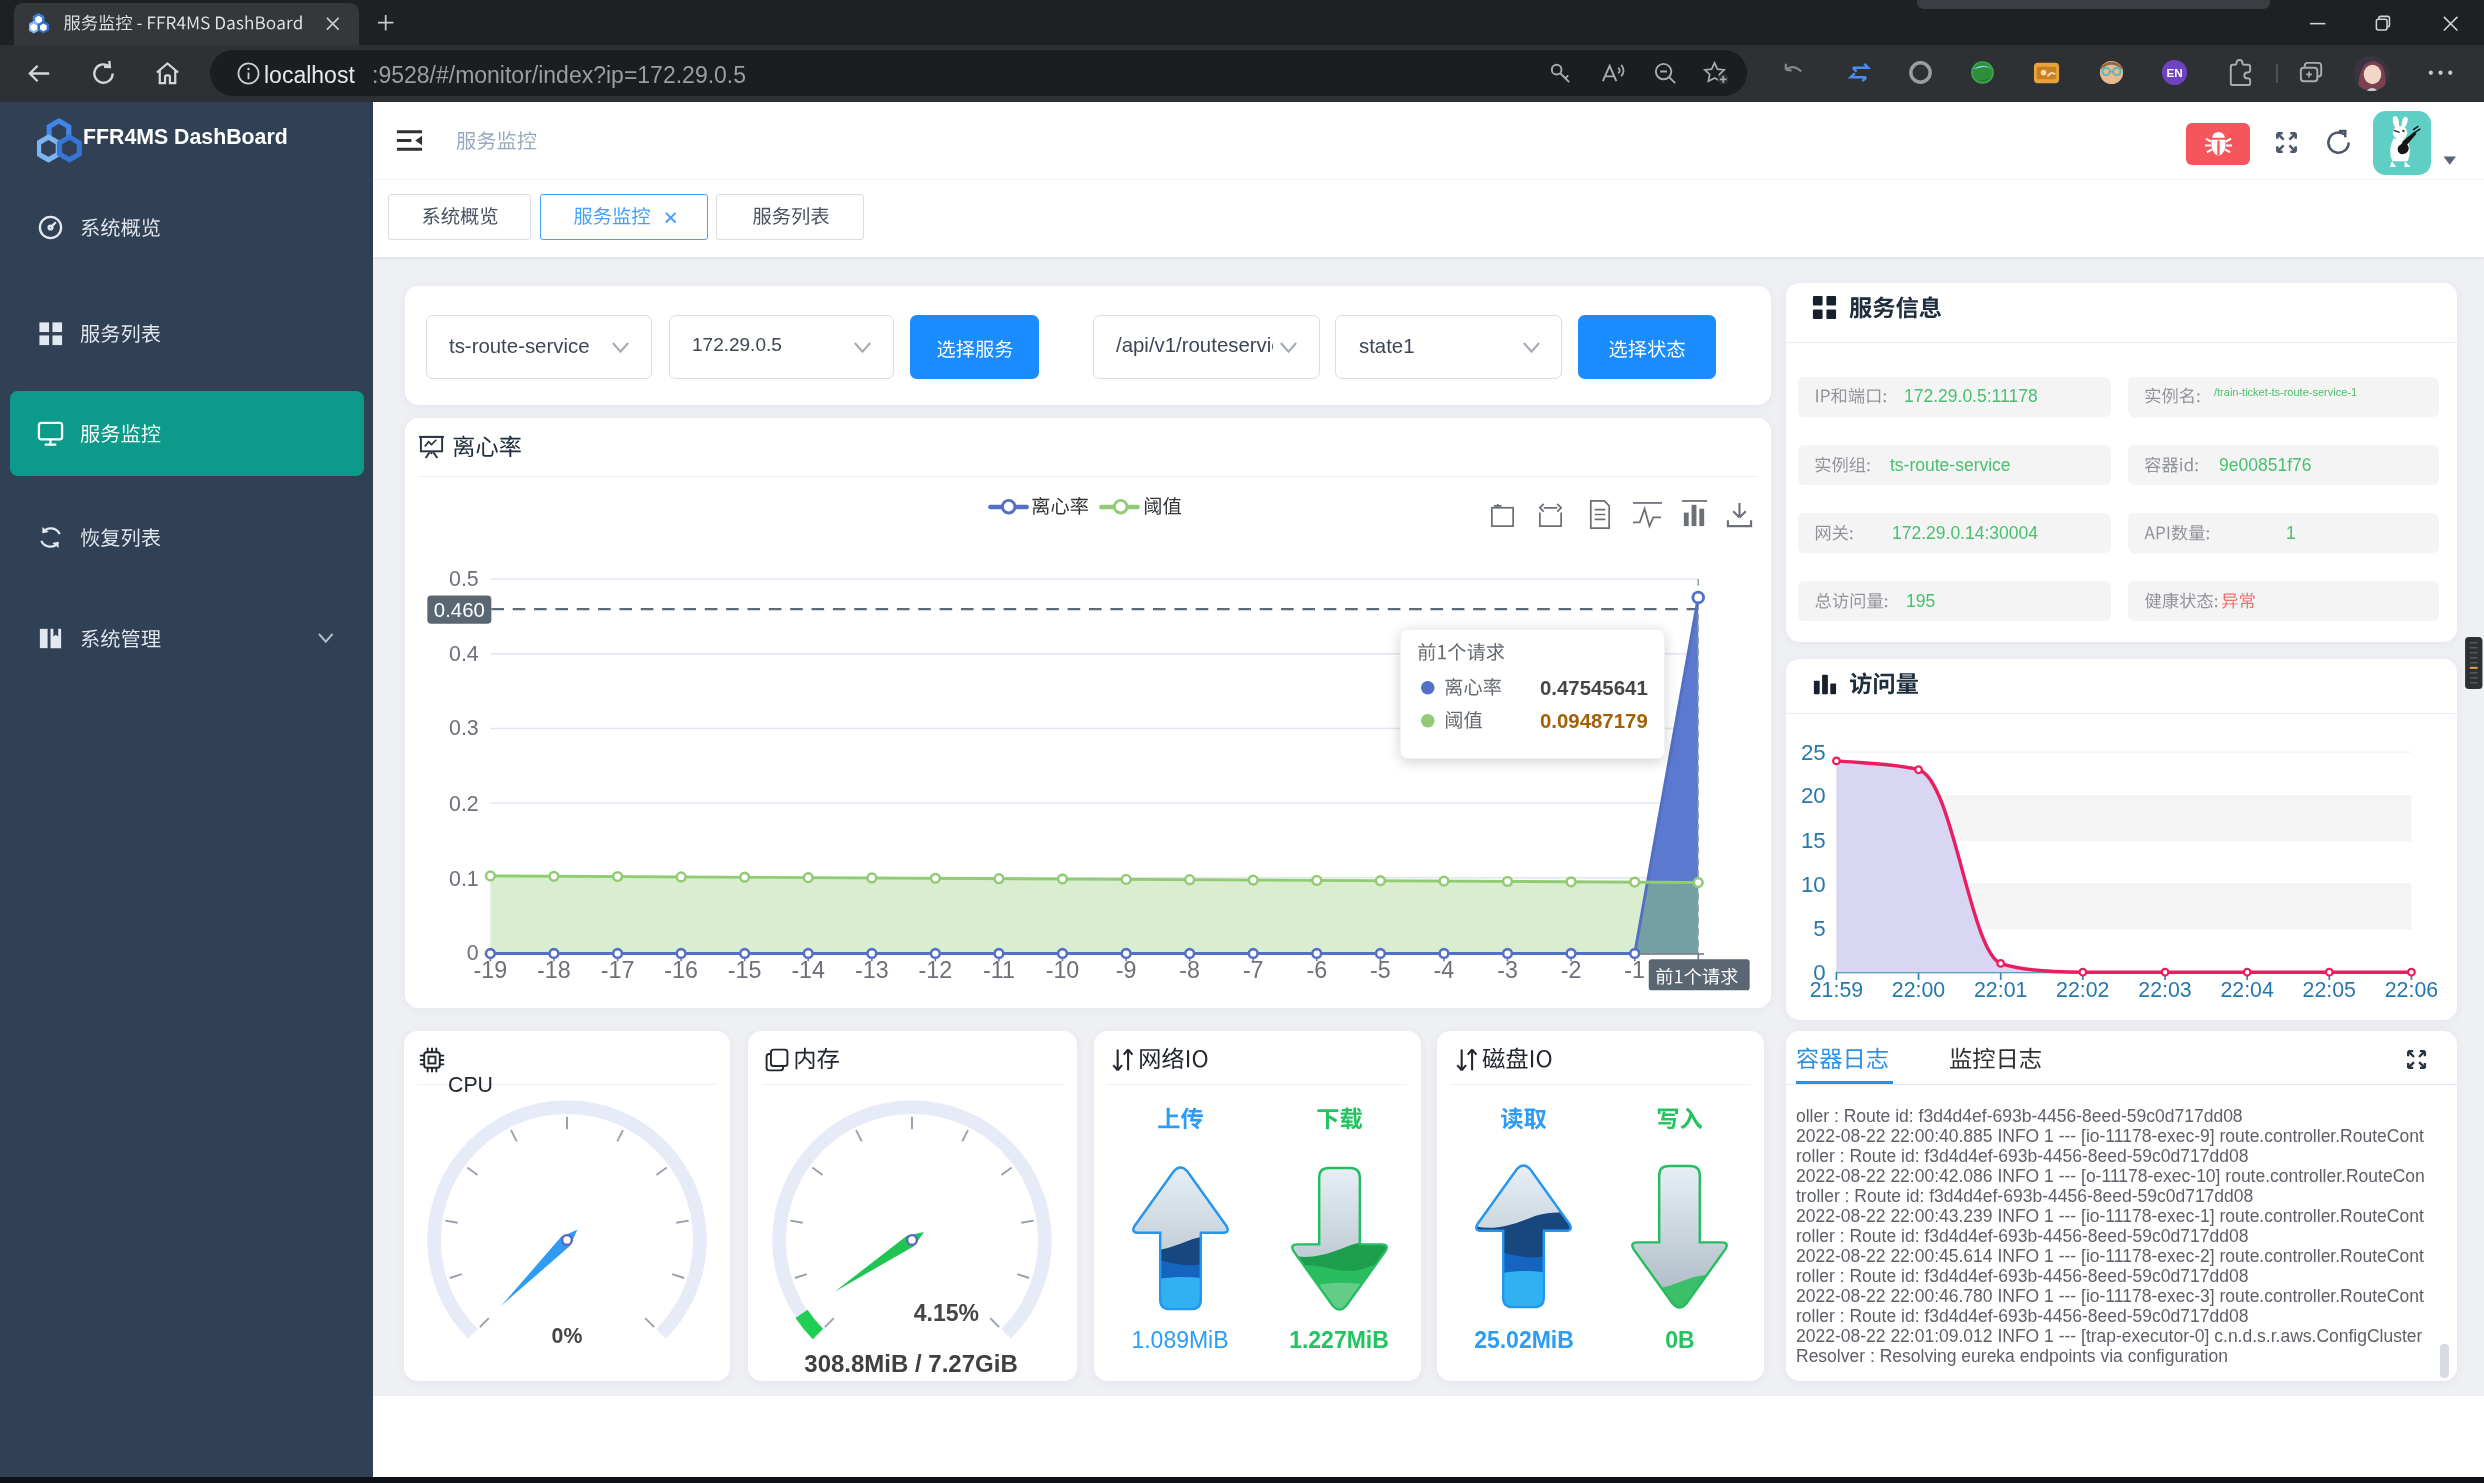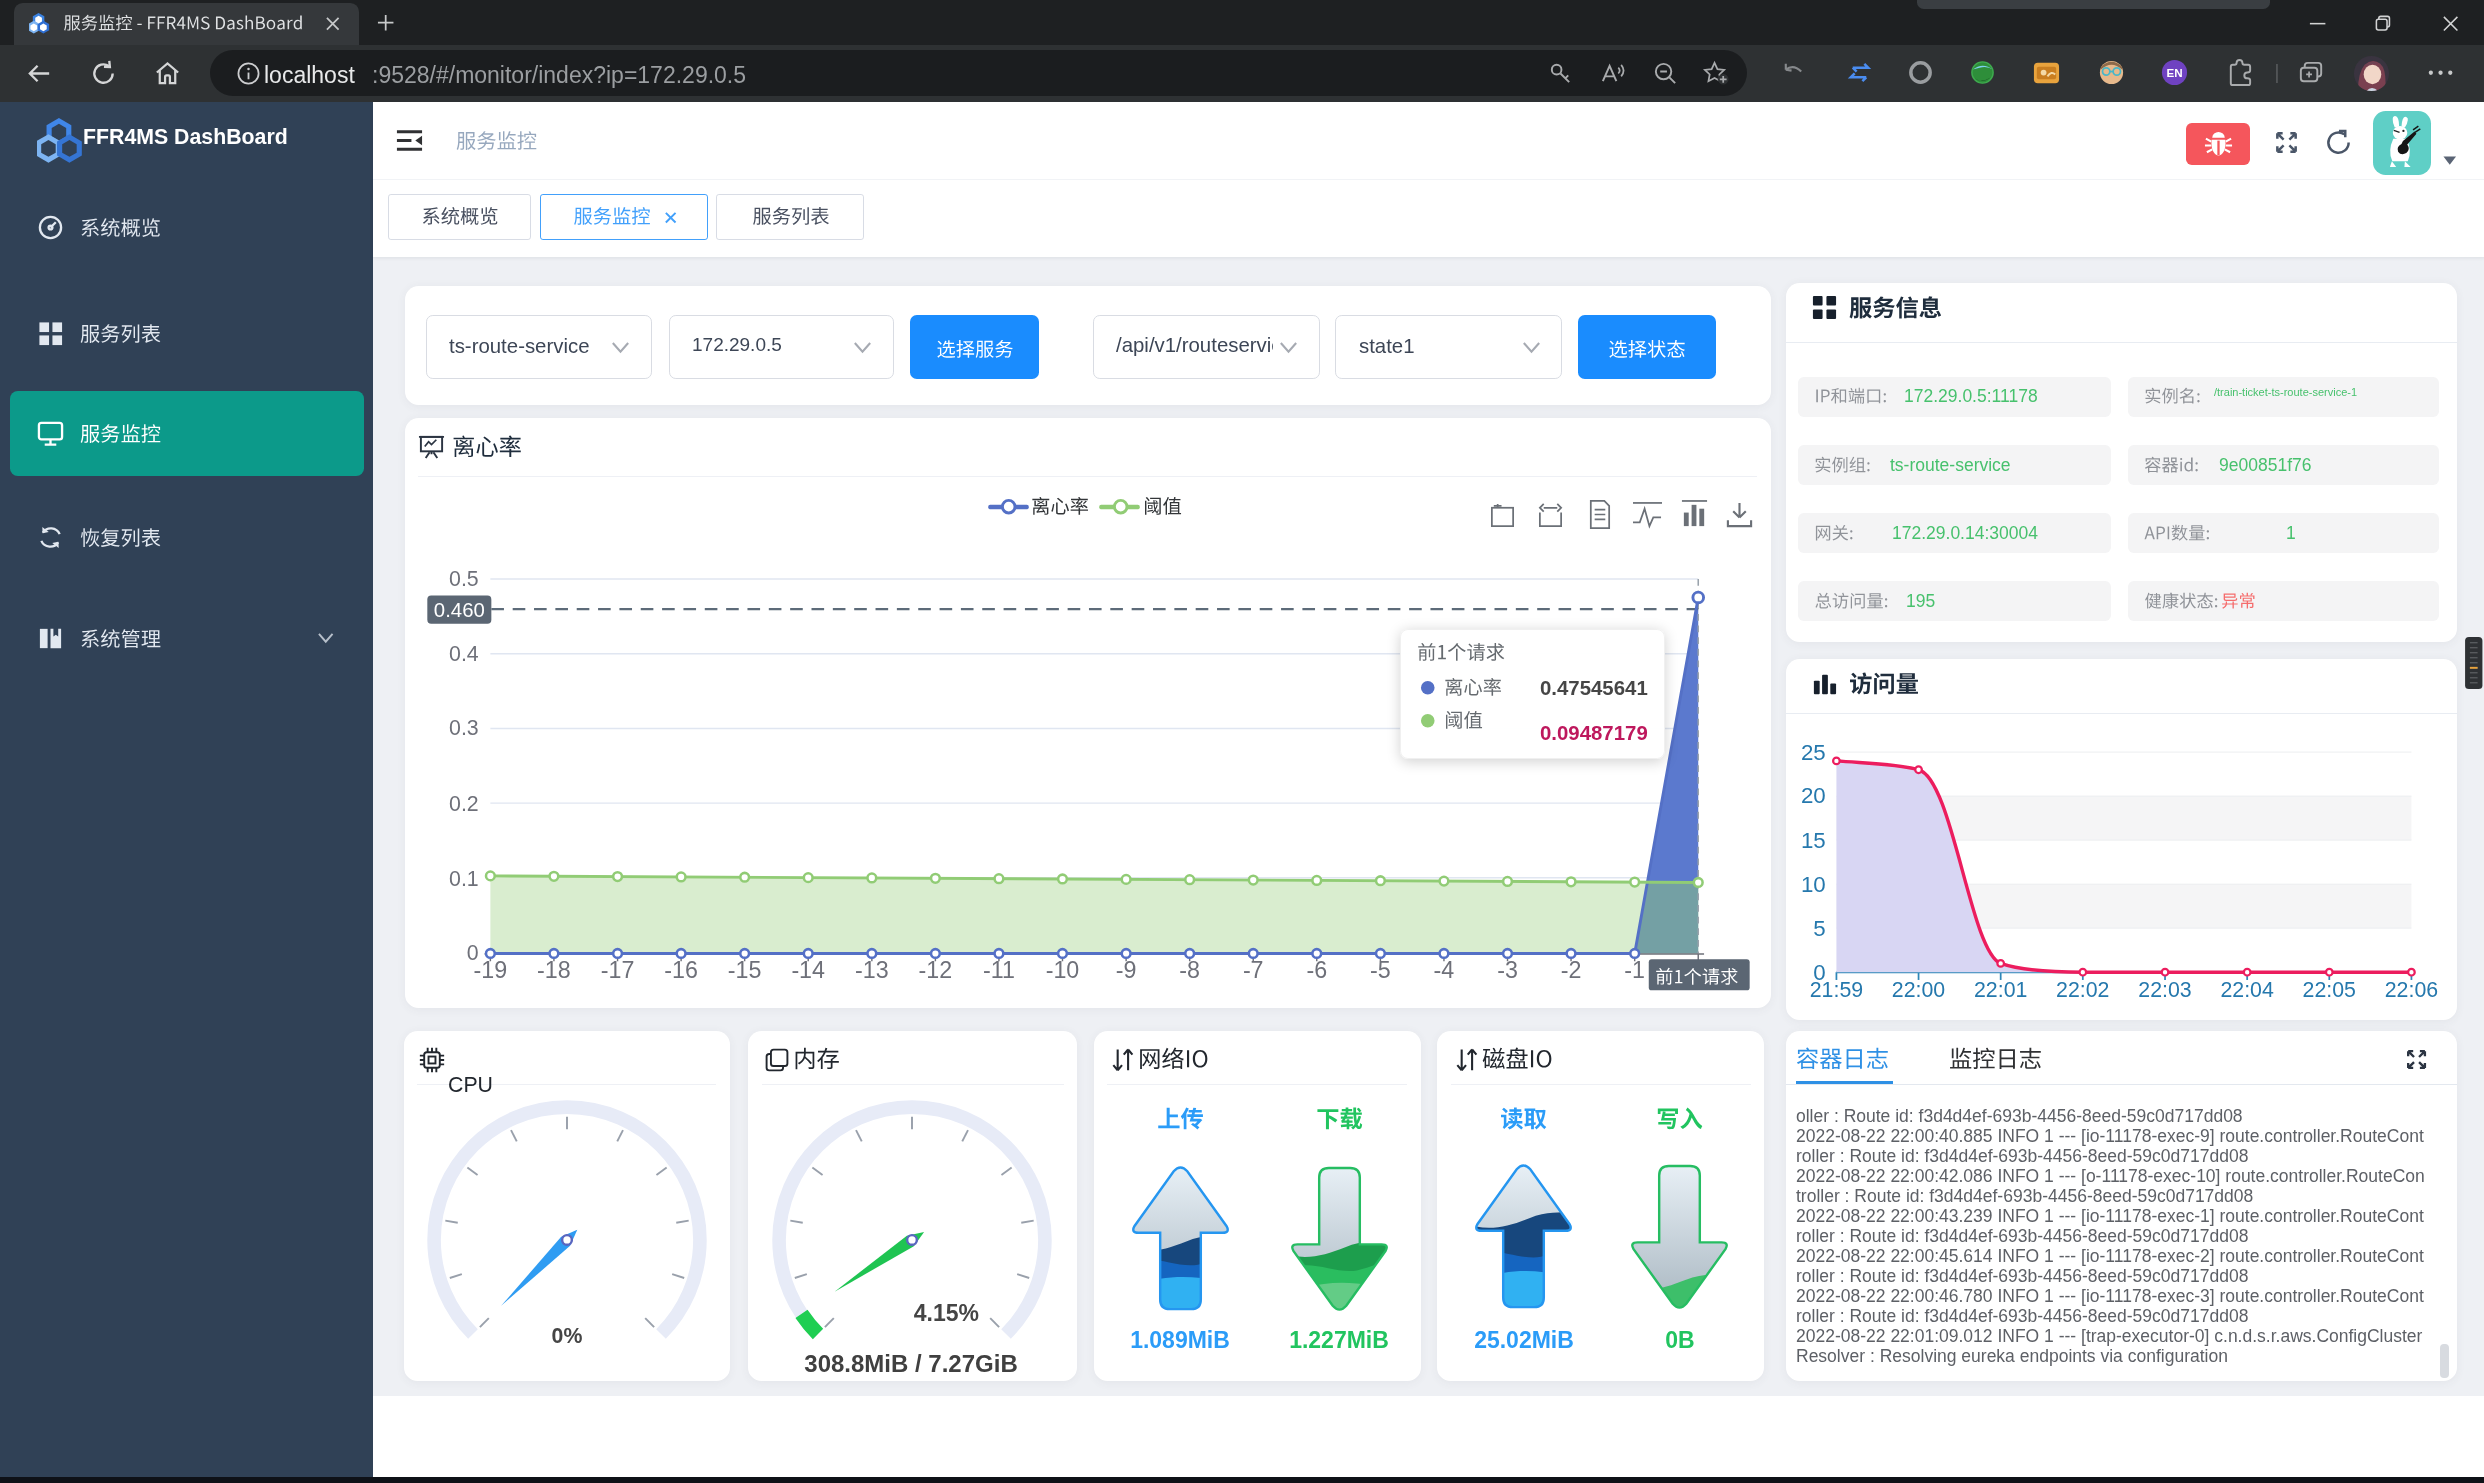--- a/index.html
+++ b/index.html
@@ -485,21 +485,21 @@
 <svg style="position:absolute;left:1419px;top:712px;" width="17.5" height="17.5" viewBox="0 0 18 18">
     <circle cx="9" cy="9" r="7" fill="#91cc75"></circle>
   </svg>
 <svg style="position:absolute;left:1444px;top:675px;width:60px;height:27px;overflow:visible" viewBox="0 -20.0 62 28">
     <path d="M8.6 -16.5C8.9 -16.1 9.1 -15.5 9.3 -15L1.3 -15L1.3 -13.6L18.8 -13.6L18.8 -15L10.9 -15C10.7 -15.5 10.3 -16.3 10 -16.9ZM5.9 -0.5C6.4 -0.7 7.1 -0.8 13.2 -1.4C13.4 -1 13.7 -0.7 13.8 -0.4L14.9 -1.1C14.4 -2 13.3 -3.4 12.4 -4.4L11.4 -3.8L12.4 -2.5L7.5 -2C8.2 -2.8 8.8 -3.7 9.4 -4.6L16.4 -4.6L16.4 0C16.4 0.3 16.3 0.4 16 0.4C15.7 0.4 14.6 0.4 13.5 0.3C13.7 0.7 13.9 1.2 14 1.5C15.5 1.5 16.5 1.5 17.1 1.3C17.7 1.1 17.9 0.8 17.9 0L17.9 -5.9L10.2 -5.9L11 -7.3L16.6 -7.3L16.6 -13L15.1 -13L15.1 -8.6L4.9 -8.6L4.9 -13L3.4 -13L3.4 -7.3L9.3 -7.3C9 -6.9 8.8 -6.4 8.5 -5.9L2.2 -5.9L2.2 1.6L3.6 1.6L3.6 -4.6L7.8 -4.6C7.3 -3.9 6.9 -3.3 6.6 -3C6.2 -2.4 5.8 -2 5.4 -1.9C5.6 -1.5 5.8 -0.8 5.9 -0.5ZM12.6 -13.3C12 -12.8 11.1 -12.2 10.2 -11.7C9.1 -12.3 8 -12.8 7 -13.2L6.4 -12.5C7.2 -12.1 8.2 -11.6 9.2 -11.1C8.1 -10.6 6.9 -10.1 5.8 -9.7C6.1 -9.5 6.4 -9 6.6 -8.8C7.7 -9.3 9 -9.9 10.2 -10.6C11.4 -10 12.6 -9.4 13.3 -8.9L14 -9.8C13.3 -10.2 12.3 -10.7 11.3 -11.2C12.1 -11.7 12.9 -12.3 13.6 -12.8ZM25.9 -11.2L25.9 -1.3C25.9 0.7 26.5 1.2 28.7 1.2C29.2 1.2 32.2 1.2 32.7 1.2C35 1.2 35.5 0.1 35.7 -3.7C35.3 -3.8 34.6 -4.1 34.2 -4.4C34.1 -0.9 33.9 -0.2 32.7 -0.2C32 -0.2 29.4 -0.2 28.8 -0.2C27.7 -0.2 27.5 -0.4 27.5 -1.3L27.5 -11.2ZM22.7 -9.7C22.4 -7.3 21.7 -4.2 20.9 -2.2L22.4 -1.5C23.2 -3.7 23.8 -7.1 24.1 -9.4ZM35.2 -9.7C36.3 -7.3 37.4 -4.2 37.8 -2.1L39.3 -2.7C38.9 -4.8 37.8 -7.8 36.6 -10.2ZM26.8 -15.1C28.7 -13.8 31.1 -11.8 32.2 -10.5L33.3 -11.7C32.1 -12.9 29.7 -14.8 27.9 -16.1ZM56.6 -12.9C55.9 -12.1 54.6 -11 53.7 -10.3L54.8 -9.6C55.8 -10.2 56.9 -11.2 57.8 -12.1ZM41.1 -6.7L41.9 -5.5C43.2 -6.2 44.8 -7.1 46.4 -7.9L46.1 -9C44.3 -8.1 42.4 -7.3 41.1 -6.7ZM41.7 -12C42.8 -11.3 44.1 -10.3 44.7 -9.6L45.8 -10.5C45.1 -11.2 43.8 -12.2 42.7 -12.8ZM53.5 -8.2C54.9 -7.3 56.6 -6.1 57.5 -5.3L58.6 -6.2C57.7 -7 55.9 -8.2 54.6 -9ZM41 -4L41 -2.6L49.2 -2.6L49.2 1.6L50.8 1.6L50.8 -2.6L59 -2.6L59 -4L50.8 -4L50.8 -5.7L49.2 -5.7L49.2 -4ZM48.7 -16.6C49 -16.1 49.4 -15.5 49.6 -15L41.4 -15L41.4 -13.6L48.8 -13.6C48.2 -12.7 47.5 -11.8 47.2 -11.6C46.9 -11.2 46.6 -11 46.3 -10.9C46.5 -10.6 46.7 -10 46.8 -9.7C47.1 -9.8 47.5 -9.9 49.8 -10.1C48.8 -9.1 48 -8.3 47.6 -8C46.9 -7.4 46.4 -7 45.9 -7C46.1 -6.6 46.3 -5.9 46.4 -5.7C46.8 -5.9 47.5 -6 52.7 -6.5C53 -6.1 53.2 -5.7 53.3 -5.4L54.5 -5.9C54.1 -6.9 53 -8.3 52.1 -9.3L51 -8.9C51.4 -8.5 51.7 -8 52 -7.6L48.5 -7.3C50.2 -8.7 52 -10.4 53.6 -12.3L52.4 -13C51.9 -12.4 51.5 -11.9 51 -11.3L48.4 -11.2C49.1 -11.9 49.7 -12.7 50.3 -13.6L58.8 -13.6L58.8 -15L51.4 -15C51.1 -15.6 50.6 -16.4 50.2 -16.9Z" fill="#666b70"></path>
   </svg>
 <svg style="position:absolute;left:1444px;top:708px;width:41px;height:27px;overflow:visible" viewBox="0 -20.0 42 28">
     <path d="M2.6 -16.1C3.7 -14.9 4.9 -13.4 5.4 -12.4L6.6 -13.3C6.1 -14.3 4.8 -15.7 3.8 -16.8ZM1.8 -12.9L1.8 1.6L3.3 1.6L3.3 -12.9ZM12.3 -13C12.9 -12.5 13.6 -11.8 13.9 -11.3L14.8 -12C14.4 -12.4 13.7 -13.1 13.1 -13.5ZM4.2 -2.6L4.4 -1.4C6 -1.7 8 -2 10 -2.4L10 -3.6C7.8 -3.2 5.7 -2.8 4.2 -2.6ZM6 -7.7L8.5 -7.7L8.5 -5.6L6 -5.6ZM4.9 -8.7L4.9 -4.6L9.6 -4.6L9.6 -8.7ZM7.1 -16.1L7.1 -14.7L16.7 -14.7L16.7 -0.4C16.7 -0 16.6 0.1 16.3 0.1C15.9 0.1 14.7 0.1 13.4 0.1C13.6 0.4 13.8 1.1 13.9 1.4C15.6 1.4 16.7 1.4 17.4 1.2C18 1 18.2 0.5 18.2 -0.4L18.2 -16.1ZM10.5 -13.8L10.6 -11.2L4.4 -11.2L4.4 -9.9L10.7 -9.9C10.9 -7.5 11.2 -5.4 11.6 -3.7C10.8 -2.6 9.9 -1.7 8.8 -0.9C9.1 -0.7 9.5 -0.3 9.7 -0.1C10.6 -0.7 11.4 -1.5 12.1 -2.4C12.7 -1.2 13.4 -0.4 14.4 -0.4C15.1 -0.4 15.7 -1.1 16 -3.6C15.8 -3.8 15.3 -4 15.1 -4.3C15 -2.7 14.7 -1.8 14.4 -1.8C13.8 -1.8 13.3 -2.5 12.9 -3.6C13.9 -5.1 14.6 -6.9 15.1 -8.8L13.9 -9C13.6 -7.6 13.1 -6.4 12.5 -5.2C12.2 -6.5 12 -8.1 11.9 -9.9L15.6 -9.9L15.6 -11.2L11.8 -11.2C11.8 -12 11.7 -12.9 11.7 -13.8ZM32 -16.8C31.9 -16.2 31.8 -15.5 31.7 -14.8L26.6 -14.8L26.6 -13.4L31.5 -13.4C31.4 -12.7 31.2 -12.1 31.1 -11.6L27.6 -11.6L27.6 -0.3L25.7 -0.3L25.7 1L39.2 1L39.2 -0.3L37.4 -0.3L37.4 -11.6L32.5 -11.6C32.6 -12.1 32.8 -12.7 32.9 -13.4L38.6 -13.4L38.6 -14.8L33.2 -14.8L33.6 -16.7ZM29 -0.3L29 -1.9L36 -1.9L36 -0.3ZM29 -7.6L36 -7.6L36 -5.9L29 -5.9ZM29 -8.7L29 -10.4L36 -10.4L36 -8.7ZM29 -4.8L36 -4.8L36 -3L29 -3ZM25.3 -16.8C24.2 -13.7 22.5 -10.8 20.6 -8.8C20.9 -8.4 21.3 -7.7 21.5 -7.3C22.1 -8 22.6 -8.7 23.2 -9.5L23.2 1.6L24.6 1.6L24.6 -11.8C25.4 -13.2 26.1 -14.8 26.7 -16.3Z" fill="#666b70"></path>
   </svg>
 <div style="position:absolute;left:1540px;top:676px;font-size:20.4px;color:#464646;font-weight:700;white-space:pre;line-height:1.2;">0.47545641</div>
-<div style="position:absolute;left:1540px;top:709px;font-size:20.4px;color:#be185d;font-weight:700;white-space:pre;line-height:1.2;margin-top:12px;">0.09487179</div>
+<div style="position:absolute;left:1540px;top:709px;font-size:20.4px;color:#a16207;font-weight:700;white-space:pre;line-height:1.2;">0.09487179</div>
 <div class="card" style="left:1786px;top:283px;width:671px;height:359px"></div>
 <svg style="position:absolute;left:1811px;top:294px;" width="27" height="27" viewBox="0 0 28 28">
     <g fill="#17202c">
       <rect x="2" y="2" width="10" height="10" rx="1"></rect>
       <rect x="16" y="2" width="10" height="10" rx="1"></rect>
       <rect x="2" y="16" width="10" height="10" rx="1"></rect>
       <rect x="16" y="16" width="10" height="10" rx="1"></rect>
     </g>
   </svg>
 <svg style="position:absolute;left:1849px;top:293px;width:95px;height:32px;overflow:visible" viewBox="0 -24.0 98 33">
@@ -789,21 +789,21 @@
   </svg>
 <svg style="position:absolute;left:1316px;top:1104px;width:49px;height:32px;overflow:visible" viewBox="0 -24.0 50 33">
     <path d="M1.2 -18.6L1.2 -15.7L10 -15.7L10 2.1L13.1 2.1L13.1 -9.4C15.5 -8 18.2 -6.2 19.6 -5L21.8 -7.6C19.9 -9.1 16.2 -11.2 13.6 -12.5L13.1 -11.9L13.1 -15.7L22.8 -15.7L22.8 -18.6ZM41.7 -18.8C42.6 -17.8 43.8 -16.4 44.4 -15.4L46.6 -16.9C46 -17.8 44.8 -19.2 43.8 -20.2ZM25.3 -2.6L25.6 -0.1L31.4 -0.6L31.4 2.1L34 2.1L34 -0.8L37.8 -1.2L37.8 -3.5L34 -3.2L34 -4.6L37.4 -4.6L37.4 -6.9L34 -6.9L34 -8.4L31.4 -8.4L31.4 -6.9L29.1 -6.9C29.5 -7.5 30 -8.2 30.4 -8.9L37.7 -8.9L37.7 -11.1L31.6 -11.1L32.2 -12.5L30.4 -12.9L38.4 -12.9C38.6 -9.3 39 -5.9 39.7 -3.3C38.6 -1.9 37.4 -0.6 36 0.3C36.6 0.8 37.5 1.7 37.9 2.3C39 1.5 39.9 0.6 40.8 -0.5C41.6 1 42.7 1.9 44.1 1.9C46.1 1.9 46.9 0.9 47.3 -2.8C46.7 -3.1 45.7 -3.7 45.2 -4.3C45 -1.8 44.8 -0.8 44.4 -0.8C43.7 -0.8 43.1 -1.6 42.7 -3C44.2 -5.4 45.4 -8.1 46.2 -11.2L43.7 -11.9C43.2 -10.1 42.6 -8.3 41.8 -6.7C41.5 -8.5 41.3 -10.7 41.2 -12.9L47 -12.9L47 -15.2L41.1 -15.2C41 -16.8 41 -18.6 41.1 -20.4L38.2 -20.4C38.2 -18.6 38.2 -16.8 38.3 -15.2L33.1 -15.2L33.1 -16.6L37 -16.6L37 -18.8L33.1 -18.8L33.1 -20.4L30.3 -20.4L30.3 -18.8L26.3 -18.8L26.3 -16.6L30.3 -16.6L30.3 -15.2L25.1 -15.2L25.1 -12.9L29.3 -12.9C29.1 -12.3 28.9 -11.7 28.6 -11.1L25.4 -11.1L25.4 -8.9L27.5 -8.9C27.2 -8.4 27 -8.1 26.9 -7.9C26.5 -7.2 26.1 -6.8 25.6 -6.7C26 -6 26.4 -4.7 26.5 -4.2C26.7 -4.4 27.6 -4.6 28.5 -4.6L31.4 -4.6L31.4 -3Z" fill="#21c45f"></path>
   </svg>
 <svg style="position:absolute;left:1500px;top:1104px;width:49px;height:32px;overflow:visible" viewBox="0 -24.0 50 33">
     <path d="M16.3 -2.2C18.2 -0.9 20.5 1 21.6 2.2L23.4 0.4C22.2 -0.9 19.8 -2.6 18 -3.8ZM1.9 -18.2C3.2 -17.1 5 -15.5 5.8 -14.5L7.8 -16.6C6.9 -17.6 5.1 -19.1 3.7 -20.1ZM8.6 -14.6L8.6 -12.2L19.8 -12.2C19.6 -11.3 19.3 -10.4 19.1 -9.7L21.3 -9.2C21.9 -10.5 22.4 -12.5 22.9 -14.4L21.1 -14.7L20.6 -14.6L17 -14.6L17 -16.1L21.7 -16.1L21.7 -18.5L17 -18.5L17 -20.4L14.2 -20.4L14.2 -18.5L9.4 -18.5L9.4 -16.1L14.2 -16.1L14.2 -14.6ZM0.8 -13L0.8 -10.3L3.7 -10.3L3.7 -2.5C3.7 -1.2 3 -0.4 2.5 0.1C3 0.5 3.7 1.4 3.9 2C4.3 1.4 5 0.7 8.9 -2.6C8.7 -3 8.4 -3.5 8.2 -4L13.4 -4C12.4 -2.5 10.6 -1 7.6 0.1C8.2 0.6 9 1.7 9.4 2.3C13.5 0.7 15.6 -1.7 16.6 -4L22.8 -4L22.8 -6.5L17.3 -6.5C17.5 -7.4 17.5 -8.2 17.5 -9L17.5 -11.6L14.8 -11.6L14.8 -9.9C13.9 -10.6 12.5 -11.4 11.4 -11.9L10.3 -10.5C11.5 -9.9 13 -8.9 13.8 -8.2L14.8 -9.5L14.8 -9C14.8 -8.3 14.7 -7.4 14.5 -6.5L12.6 -6.5L13.4 -7.4C12.6 -8.2 11 -9.2 9.7 -9.8L8.5 -8.5C9.4 -7.9 10.6 -7.2 11.4 -6.5L8.1 -6.5L8.1 -4.3L7.8 -5.1L6.3 -3.8L6.3 -13ZM43.7 -15.2C43.3 -12.4 42.6 -9.9 41.6 -7.7C40.7 -10 40.1 -12.5 39.6 -15.2ZM36.2 -17.9L36.2 -15.2L37.1 -15.2C37.7 -11.2 38.7 -7.7 40.1 -4.7C38.8 -2.7 37.2 -1.1 35.4 0C36 0.5 36.8 1.5 37.2 2.2C38.9 1.1 40.4 -0.3 41.6 -2C42.7 -0.4 44 0.9 45.6 2C46 1.3 46.9 0.2 47.5 -0.2C45.8 -1.3 44.4 -2.8 43.2 -4.6C45 -7.9 46.2 -12.2 46.7 -17.5L44.9 -18L44.4 -17.9ZM24.8 -3.6L25.4 -0.8L31.8 -1.9L31.8 2.1L34.7 2.1L34.7 -2.4L36.7 -2.8L36.5 -5.2L34.7 -4.9L34.7 -16.9L36.1 -16.9L36.1 -19.4L25.1 -19.4L25.1 -16.9L26.4 -16.9L26.4 -3.8ZM29.2 -16.9L31.8 -16.9L31.8 -14.4L29.2 -14.4ZM29.2 -12L31.8 -12L31.8 -9.3L29.2 -9.3ZM29.2 -6.9L31.8 -6.9L31.8 -4.5L29.2 -4.1Z" fill="#2b9cf8"></path>
   </svg>
 <svg style="position:absolute;left:1656px;top:1104px;width:49px;height:32px;overflow:visible" viewBox="0 -24.0 50 33">
     <path d="M1.6 -19.3L1.6 -13.8L4.4 -13.8L4.4 -16.6L19.4 -16.6L19.4 -13.8L22.4 -13.8L22.4 -19.3ZM2.1 -5.4L2.1 -2.8L15.4 -2.8L15.4 -5.4ZM6.8 -16.3C6.3 -13.3 5.5 -9.5 4.8 -7.1L17.3 -7.1C16.9 -3.3 16.4 -1.4 15.8 -0.9C15.5 -0.6 15.2 -0.6 14.7 -0.6C14 -0.6 12.4 -0.6 10.8 -0.7C11.3 -0 11.7 1.1 11.8 1.9C13.3 2 14.9 2 15.7 1.9C16.8 1.8 17.5 1.6 18.2 0.9C19.2 -0.1 19.7 -2.6 20.3 -8.4C20.3 -8.8 20.4 -9.6 20.4 -9.6L8.4 -9.6L8.8 -11.6L19.2 -11.6L19.2 -14.1L9.3 -14.1L9.7 -16.1ZM30.5 -17.8C32 -16.8 33.2 -15.5 34.3 -14C32.9 -7.7 29.9 -3 24.8 -0.5C25.5 0.1 26.9 1.3 27.4 1.9C31.8 -0.7 34.7 -4.8 36.6 -10.2C39.1 -5.7 41.1 -0.8 46.1 1.9C46.2 1.1 47 -0.6 47.5 -1.4C39.7 -6.3 40 -14.7 32.3 -20.3Z" fill="#21c45f"></path>
   </svg>
-<div style="position:absolute;left:1112px;top:1327px;font-size:23px;color:#2b9cf8;font-weight:700;white-space:pre;line-height:1.2;width:136px;text-align:center">1.089MiB</div>
+<div style="position:absolute;left:1112px;top:1327px;font-size:23px;color:#2b9cf8;font-weight:400;white-space:pre;line-height:1.2;width:136px;text-align:center">1.089MiB</div>
 <div style="position:absolute;left:1271px;top:1327px;font-size:23px;color:#21c45f;font-weight:700;white-space:pre;line-height:1.2;width:136px;text-align:center">1.227MiB</div>
 <div style="position:absolute;left:1456px;top:1327px;font-size:23px;color:#2b9cf8;font-weight:700;white-space:pre;line-height:1.2;width:136px;text-align:center">25.02MiB</div>
 <div style="position:absolute;left:1612px;top:1327px;font-size:23px;color:#21c45f;font-weight:700;white-space:pre;line-height:1.2;width:136px;text-align:center">0B</div>
 <svg style="position:absolute;left:2465px;top:637px;" width="17.5" height="52" viewBox="0 0 18 54">
     <rect x="0" y="0" width="18" height="54" rx="4" fill="#2e3134"></rect>
     <g stroke="#6a6d70" stroke-width="1">
       <path d="M5 6.0 H13"></path>
       <path d="M5 11.2 H13"></path>
       <path d="M5 16.4 H13"></path>
       <path d="M5 21.6 H13"></path>

